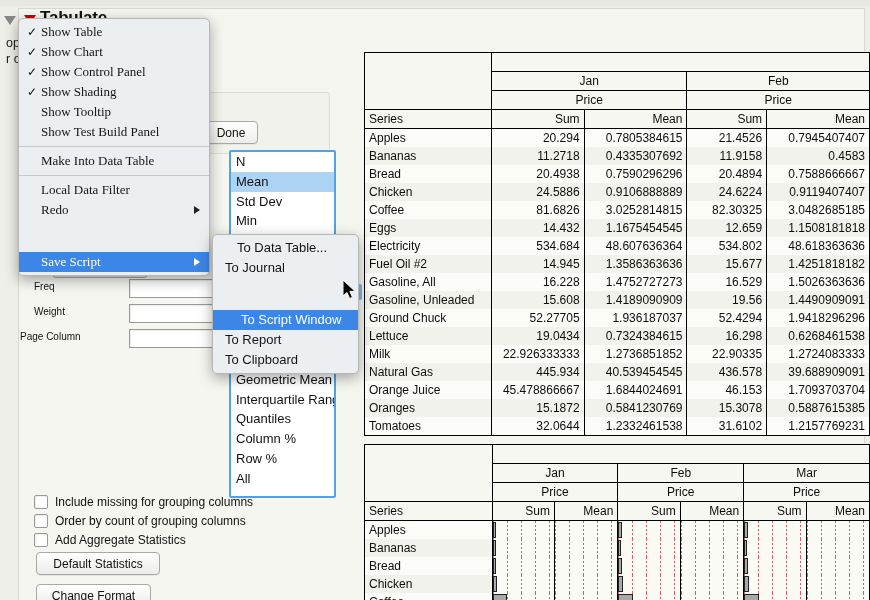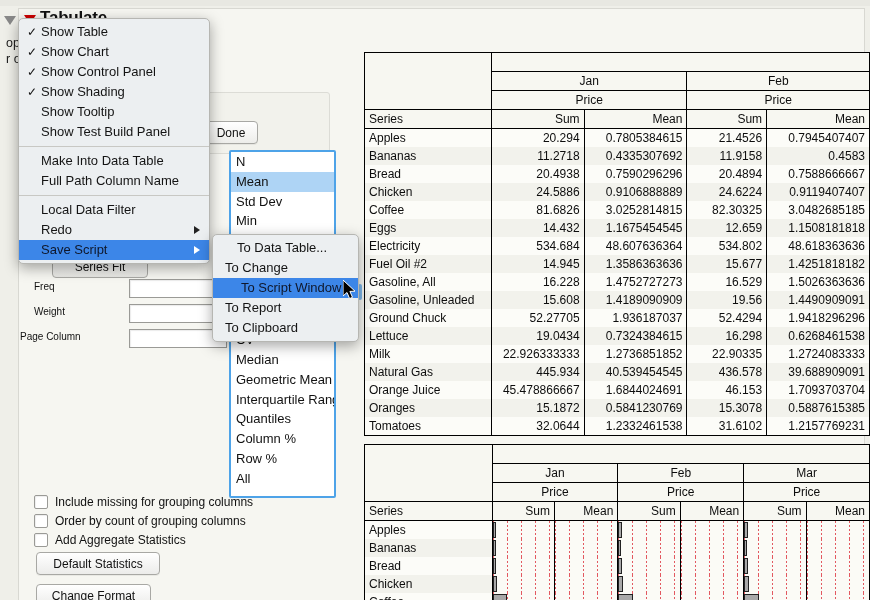--- a/index.html
+++ b/index.html
@@ -94,24 +94,24 @@
   .chartcell .grid{position:absolute;left:0;top:0;right:0;bottom:0;
     background-image:repeating-linear-gradient(to right, rgba(222,60,70,0.85) 0 1px, transparent 1px 14px);
     background-size:14px 100%;
     -webkit-mask-image:repeating-linear-gradient(to bottom, #000 0 2px, transparent 2px 4px);
     mask-image:repeating-linear-gradient(to bottom, #000 0 2px, transparent 2px 4px);}
   .chartcell .bar{position:absolute;left:0;top:1px;bottom:1px;background:#a9a9a9;border:1px solid #222;box-sizing:border-box;}
 
   
   #ctx-menu{position:absolute;left:18px;top:12px;width:190px;
     background:#eceff1;border:1px solid #b6b6b2;border-radius:5px;
-    box-shadow:0 4px 14px rgba(0,0,0,.35);padding:3px 0;z-index:50;}
+    box-shadow:0 4px 14px rgba(0,0,0,.35);padding:3px 0;z-index:50;font-family:Liberation Serif, serif;}
   .mi{height:20px;line-height:20px;font-size:13px;color:#141414;padding-left:22px;position:relative;white-space:nowrap;}
   .mi.checked::before{content:"\2713";position:absolute;left:8px;font-size:12px;color:#141414;}
-  .mi.hl{background:#3c86e8;color:#0f172a;}
+  .mi.hl{background:#3c86e8;color:#ffffff;margin-top:32px;}
   .mi .arrow{position:absolute;right:9px;top:6px;width:0;height:0;
     border-top:4px solid transparent;border-bottom:4px solid transparent;border-left:6px solid #222;}
   .mi.hl .arrow{border-left-color:#fff;}
   .msep{height:1px;background:#c8c8c4;margin:4px 0;}
 
   #ctx-sub{position:absolute;left:212px;top:228px;width:145px;
     background:#eceff1;border:1px solid #b6b6b2;border-radius:5px;
     box-shadow:0 4px 14px rgba(0,0,0,.35);padding:3px 0;z-index:60;}
 
   
@@ -487,29 +487,28 @@
 
   <div id="ctx-menu">
       <div class="mi checked"><span>Show Table</span></div>
       <div class="mi checked"><span>Show Chart</span></div>
       <div class="mi checked"><span>Show Control Panel</span></div>
       <div class="mi checked"><span>Show Shading</span></div>
       <div class="mi"><span>Show Tooltip</span></div>
       <div class="mi"><span>Show Test Build Panel</span></div>
       <div class="msep"></div>
       <div class="mi"><span>Make Into Data Table</span></div>
-      <div class="mi"><span>Full Path Column Name</span></div>
       <div class="msep"></div>
       <div class="mi"><span>Local Data Filter</span></div>
       <div class="mi"><span>Redo</span><span class="arrow"></span></div>
       <div class="mi hl"><span>Save Script</span><span class="arrow"></span></div>
     </div>
   <div id="ctx-sub">
       <div class="mi" style="padding-left: 24px;"><span>To Data Table...</span></div>
-      <div class="mi" style="padding-left: 12px;"><span>To Change</span></div>
+      <div class="mi" style="padding-left: 12px;"><span>To Journal</span></div>
       <div class="mi hl" style="padding-left: 28px;"><span>To Script Window</span></div>
       <div class="mi" style="padding-left: 12px;"><span>To Report</span></div>
       <div class="mi" style="padding-left: 12px;"><span>To Clipboard</span></div>
     </div>
 
   <svg id="cursor" width="16" height="22" viewBox="0 0 16 22">
     <polygon points="0,0 0,16 4,12.5 6.6,18.6 9.5,17.3 6.9,11.4 12,11.2" fill="#000000" stroke="#ffffff" stroke-width="1"></polygon>
   </svg>
 
 </div>

